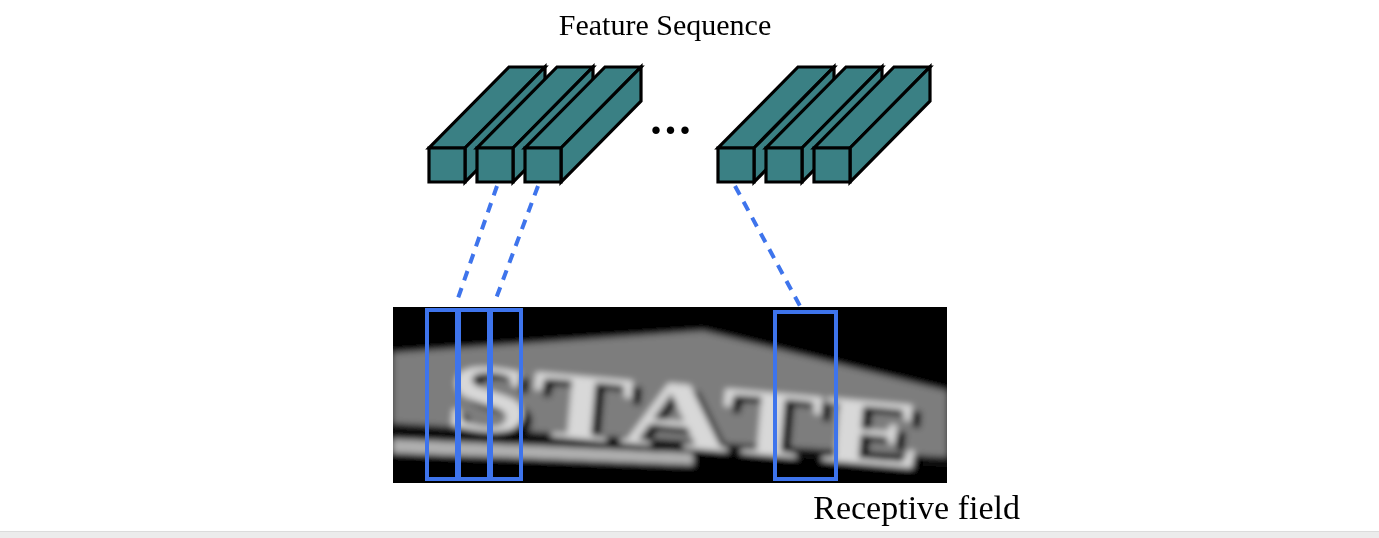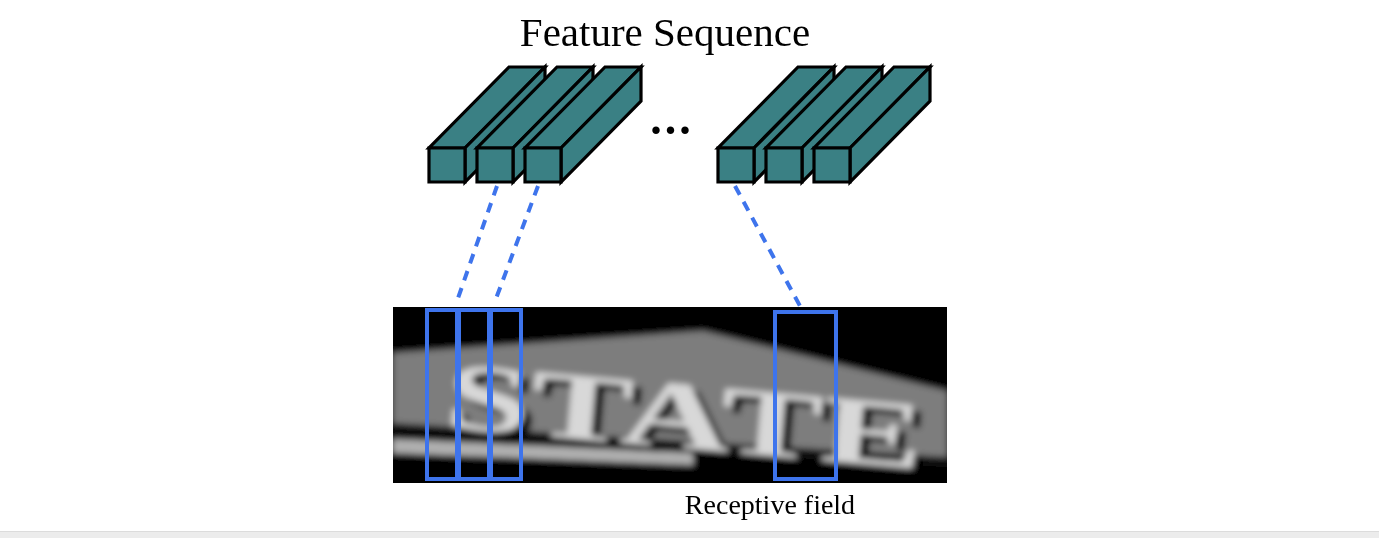--- a/index.html
+++ b/index.html
@@ -8,38 +8,38 @@
     width: 1379px;
     height: 538px;
     background: #ffffff;
     overflow: hidden;
     font-family: "Liberation Serif", serif;
   }
   .title {
     position: absolute;
     left: 380px; top: 8px; width: 570px;
     text-align: center;
-    font-size: 41px;
+    font-size: 30px;
     color: #000000;
     white-space: nowrap;
   }
   .ellipsis {
     position: absolute;
     left: 640px; top: 92px; width: 64px;
     text-align: center;
     font-size: 46px;
     font-weight: bold;
     letter-spacing: 3px;
     color: #000000;
   }
   .caption {
     position: absolute;
     left: 520px; top: 489px; width: 500px;
-    text-align: center;
-    font-size: 28px;
+    text-align: right;
+    font-size: 34px;
     color: #000000;
     white-space: nowrap;
   }
   .footer-strip {
     position: absolute;
     left: 0; bottom: 0; width: 100%; height: 7px;
     background: #ececec;
     border-top: 1px solid #dcdcdc;
     box-sizing: border-box;
   }

